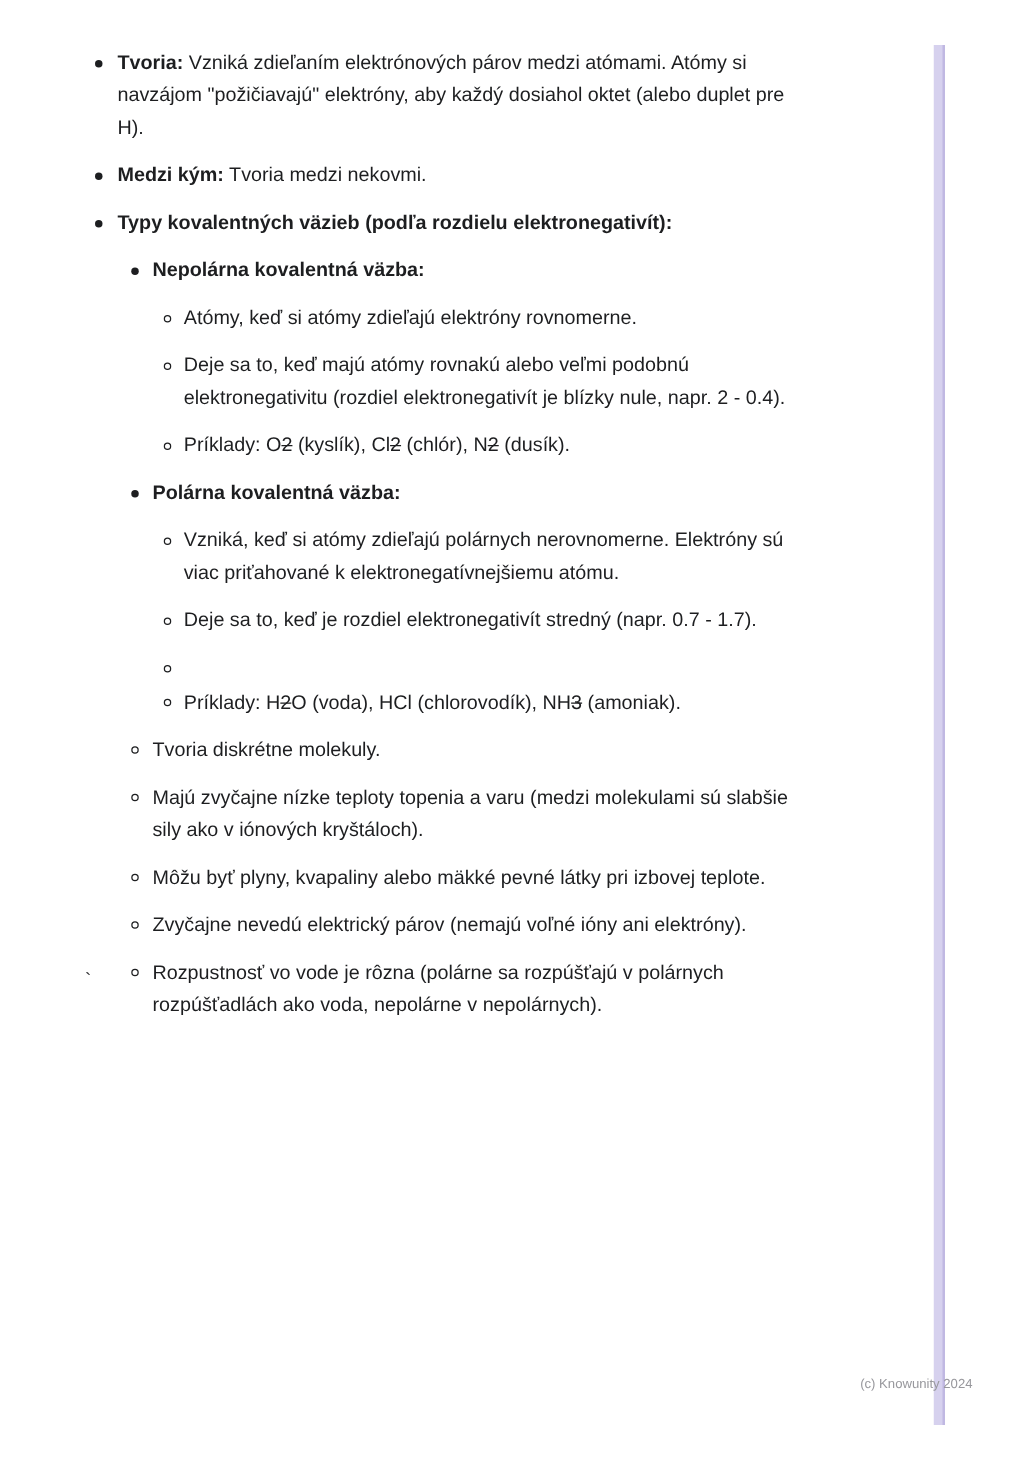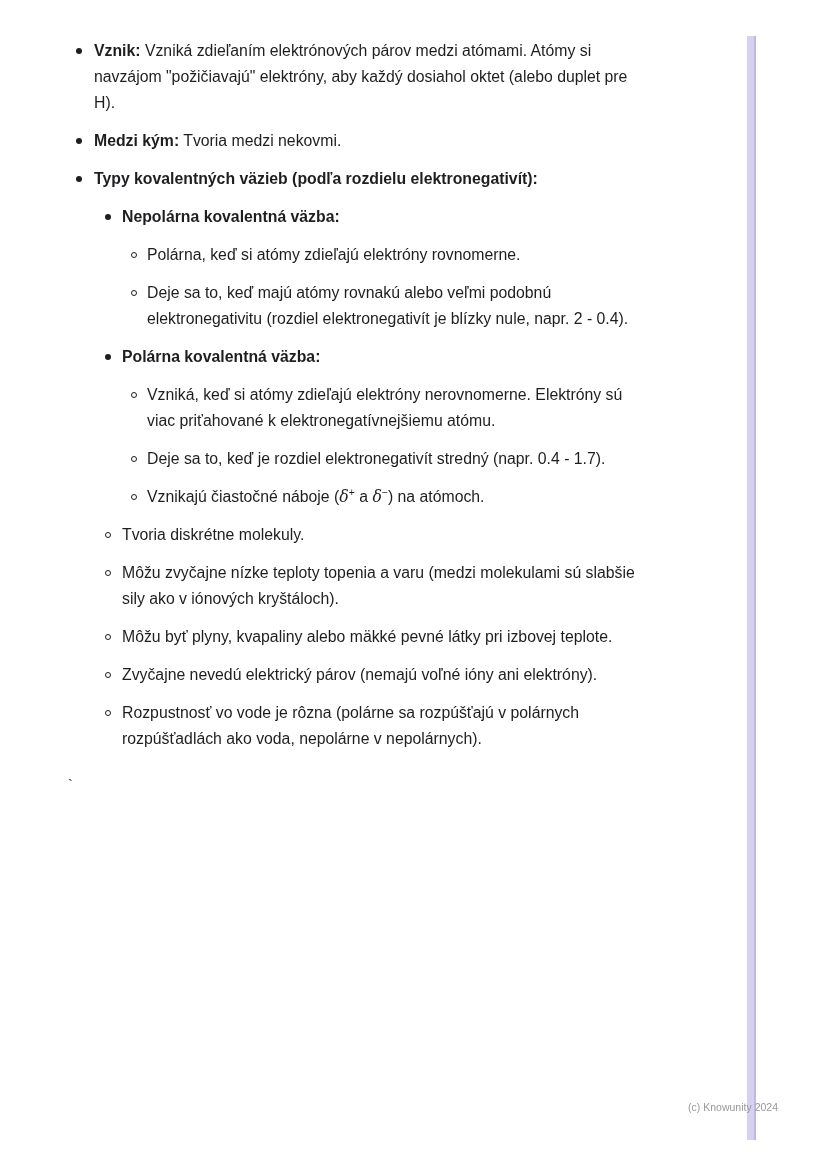--- a/index.html
+++ b/index.html
@@ -66,21 +66,21 @@
 <div class="page">
 
   <div class="stripe"></div>
 
   <div class="content">
 
     <div class="li l1">
       <span class="marker">
           <span class="dot"></span>
         </span>
-      <div class="txt"><span class="b">Vznik:</span><span> Vzniká zdieľaním elektrónových párov medzi atómami. Atómy si navzájom "požičiavajú" elektróny, aby každý dosiahol oktet (alebo duplet pre H).</span></div>
+      <div class="txt"><span class="b">Tvoria:</span><span> Vzniká zdieľaním elektrónových párov medzi atómami. Atómy si navzájom "požičiavajú" elektróny, aby každý dosiahol oktet (alebo duplet pre H).</span></div>
     </div>
 
     <div class="li l1">
       <span class="marker">
           <span class="dot"></span>
         </span>
       <div class="txt"><span class="b">Medzi kým:</span><span> Tvoria medzi nekovmi.</span></div>
     </div>
 
     <div class="li l1">
@@ -94,73 +94,84 @@
       <span class="marker">
           <span class="dot"></span>
         </span>
       <div class="txt"><span class="b">Nepolárna kovalentná väzba:</span></div>
     </div>
 
     <div class="li l3">
       <span class="marker">
           <span class="circle"></span>
         </span>
-      <div class="txt"><span>Polárna, keď si atómy zdieľajú elektróny rovnomerne.</span></div>
+      <div class="txt"><span>Atómy, keď si atómy zdieľajú elektróny rovnomerne.</span></div>
     </div>
 
     <div class="li l3">
       <span class="marker">
           <span class="circle"></span>
         </span>
       <div class="txt"><span>Deje sa to, keď majú atómy rovnakú alebo veľmi podobnú elektronegativitu (rozdiel elektronegativít je blízky nule, napr. 2 - 0.4).</span></div>
     </div>
 
+    <div class="li l3">
+      <span class="marker">
+          <span class="circle"></span>
+        </span>
+      <div class="txt"><span>Príklady: O</span><span class="strike">2</span><span> (kyslík), Cl</span><span class="strike">2</span><span> (chlór), N</span><span class="strike">2</span><span> (dusík).</span></div>
+    </div>
 
     <div class="li l2">
       <span class="marker">
           <span class="dot"></span>
         </span>
       <div class="txt"><span class="b">Polárna kovalentná väzba:</span></div>
     </div>
 
     <div class="li l3">
       <span class="marker">
           <span class="circle"></span>
         </span>
-      <div class="txt"><span>Vzniká, keď si atómy zdieľajú elektróny nerovnomerne. Elektróny sú viac priťahované k elektronegatívnejšiemu atómu.</span></div>
+      <div class="txt"><span>Vzniká, keď si atómy zdieľajú polárnych nerovnomerne. Elektróny sú viac priťahované k elektronegatívnejšiemu atómu.</span></div>
     </div>
 
     <div class="li l3">
       <span class="marker">
           <span class="circle"></span>
         </span>
-      <div class="txt"><span>Deje sa to, keď je rozdiel elektronegativít stredný (napr. 0.4 - 1.7).</span></div>
+      <div class="txt"><span>Deje sa to, keď je rozdiel elektronegativít stredný (napr. 0.7 - 1.7).</span></div>
     </div>
 
     <div class="li l3">
       <span class="marker">
           <span class="circle"></span>
         </span>
-      <div class="txt"><span>Vznikajú čiastočné náboje (</span><span class="delta">δ</span><span class="sup">+</span><span> a </span><span class="delta">δ</span><span class="sup">−</span><span>) na atómoch.</span></div>
     </div>
 
+    <div class="li l3">
+      <span class="marker">
+          <span class="circle"></span>
+        </span>
+      <div class="txt"><span>Príklady: H</span><span class="strike">2</span><span>O (voda), HCl (chlorovodík), NH</span><span class="strike">3</span><span> (amoniak).</span></div>
+    </div>
 
 
     <div class="li l2">
       <span class="marker">
           <span class="circle"></span>
         </span>
       <div class="txt"><span>Tvoria diskrétne molekuly.</span></div>
     </div>
 
     <div class="li l2">
       <span class="marker">
           <span class="circle"></span>
         </span>
-      <div class="txt"><span>Môžu zvyčajne nízke teploty topenia a varu (medzi molekulami sú slabšie sily ako v iónových kryštáloch).</span></div>
+      <div class="txt"><span>Majú zvyčajne nízke teploty topenia a varu (medzi molekulami sú slabšie sily ako v iónových kryštáloch).</span></div>
     </div>
 
     <div class="li l2">
       <span class="marker">
           <span class="circle"></span>
         </span>
       <div class="txt"><span>Môžu byť plyny, kvapaliny alebo mäkké pevné látky pri izbovej teplote.</span></div>
     </div>
 
     <div class="li l2">

